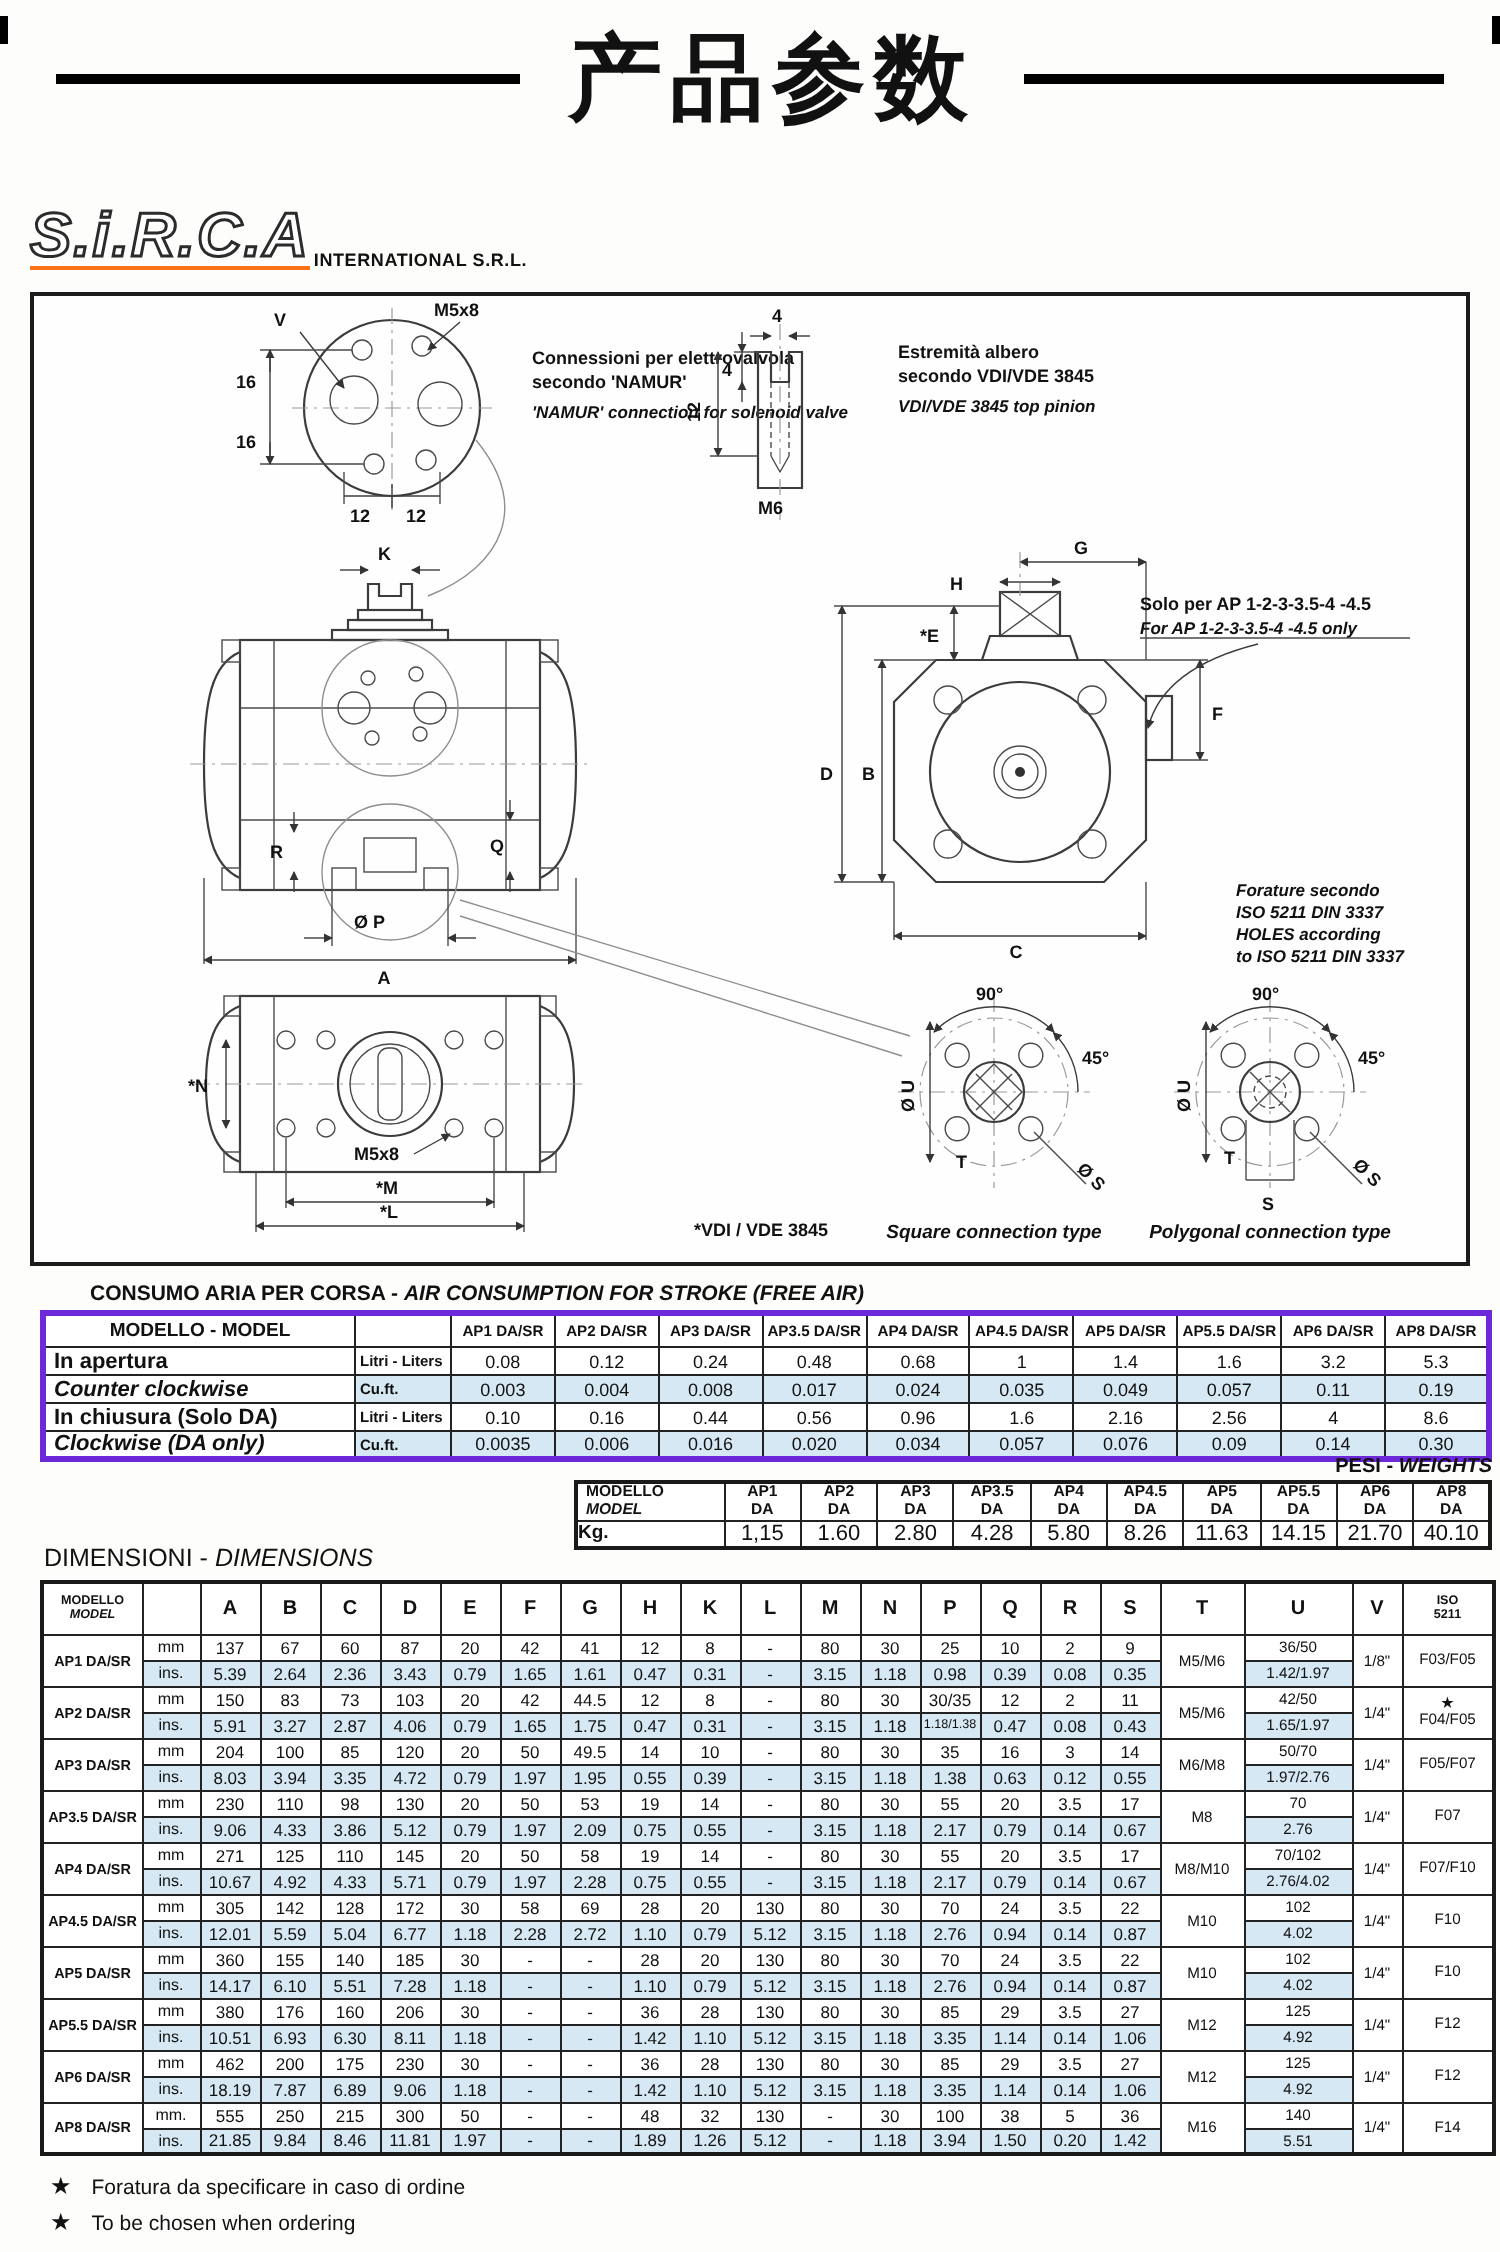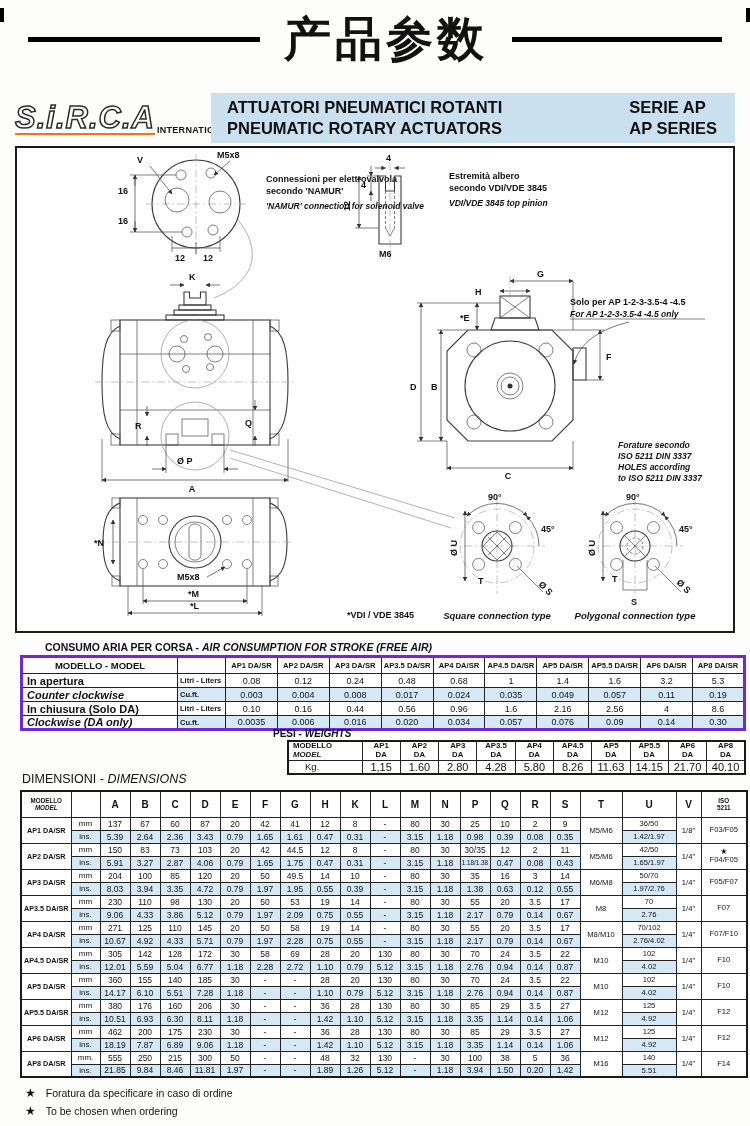--- a/index.html
+++ b/index.html
@@ -38,25 +38,25 @@
   
   .sec-title{position:absolute;font-size:10.5px;font-weight:bold;white-space:nowrap}
   .airtbl{position:absolute;left:20px;top:655px;width:726px;border:3px solid #6d28d9}
   .airtbl th{height:17px;font-size:7.6px}
   .airtbl th.mh{font-size:9.5px}
   .airtbl td{height:14px;font-size:9px}
   .airtbl td.albl{text-align:left;padding-left:4px;font-size:11px;font-weight:bold}
   .airtbl td.aunit{font-size:7.5px;font-weight:bold;text-align:left;padding-left:2px}
   .ital{font-style:italic}
   
-  .wtitle{position:absolute;left:273px;top:728px;width:459px;text-align:left;font-size:10px;font-weight:bold}
+  .wtitle{position:absolute;left:287px;top:728px;width:459px;text-align:right;font-size:10px;font-weight:bold}
   .wtbl{position:absolute;left:287px;top:740px;width:459px;border:2px solid #1a1a1a}
   .wtbl th{height:19px;font-size:7.8px;line-height:1.15}
   .wtbl td{height:13px;font-size:11px}
-  .wtbl .wlbl{text-align:left;padding-left:16px;font-weight:normal;font-size:9.5px}
+  .wtbl .wlbl{text-align:left;padding-left:0;font-weight:bold;font-size:9.5px}
   
   .dtitle{position:absolute;left:22px;top:772px;font-size:12.5px;font-weight:normal}
   .dimtbl{position:absolute;left:20px;top:790px;width:728px;border:2px solid #1a1a1a}
   .dimtbl th{font-size:10px;height:26px}
   .dimtbl th.smallh{font-size:6.3px;line-height:1.2}
   .dimtbl td{height:13px;font-size:8.5px;padding:0}
   .dimtbl td.mdl,.dimtbl th.mdl{font-size:7.2px;font-weight:bold}
   .dimtbl td.unitc{font-size:8px}
   .dimtbl td.sm{font-size:6.3px}
   .dimtbl td.tc,.dimtbl td.uc,.dimtbl td.vc{font-size:7.6px}
@@ -75,30 +75,20 @@
 <div class="cn-row">
   <div class="cn-line l"></div>
   <div class="cn-title">产品参数</div>
   <div class="cn-line r"></div>
 </div>
 
 <div class="brand-row">
   <div class="logo">
     <span class="logo-main">S.i.R.C.A</span>
     <span class="logo-intl">INTERNATIONAL S.R.L.</span>
-  </div>
-  <div class="blue-bar">
-    <div class="bar-left">
-      <div>ATTUATORI PNEUMATICI ROTANTI</div>
-      <div>PNEUMATIC ROTARY ACTUATORS</div>
-    </div>
-    <div class="bar-right">
-      <div>SERIE AP</div>
-      <div>AP SERIES</div>
-    </div>
   </div>
 </div>
 
 <div class="draw-box">
 <svg viewBox="0 0 716 480" width="716" height="480">
   <defs>
     <marker id="ar" viewBox="0 0 10 10" refX="9" refY="5" markerWidth="6.5" markerHeight="6.5" orient="auto-start-reverse">
       <path d="M0,0 L10,5 L0,10 z" fill="#333"></path>
     </marker>
   </defs>

